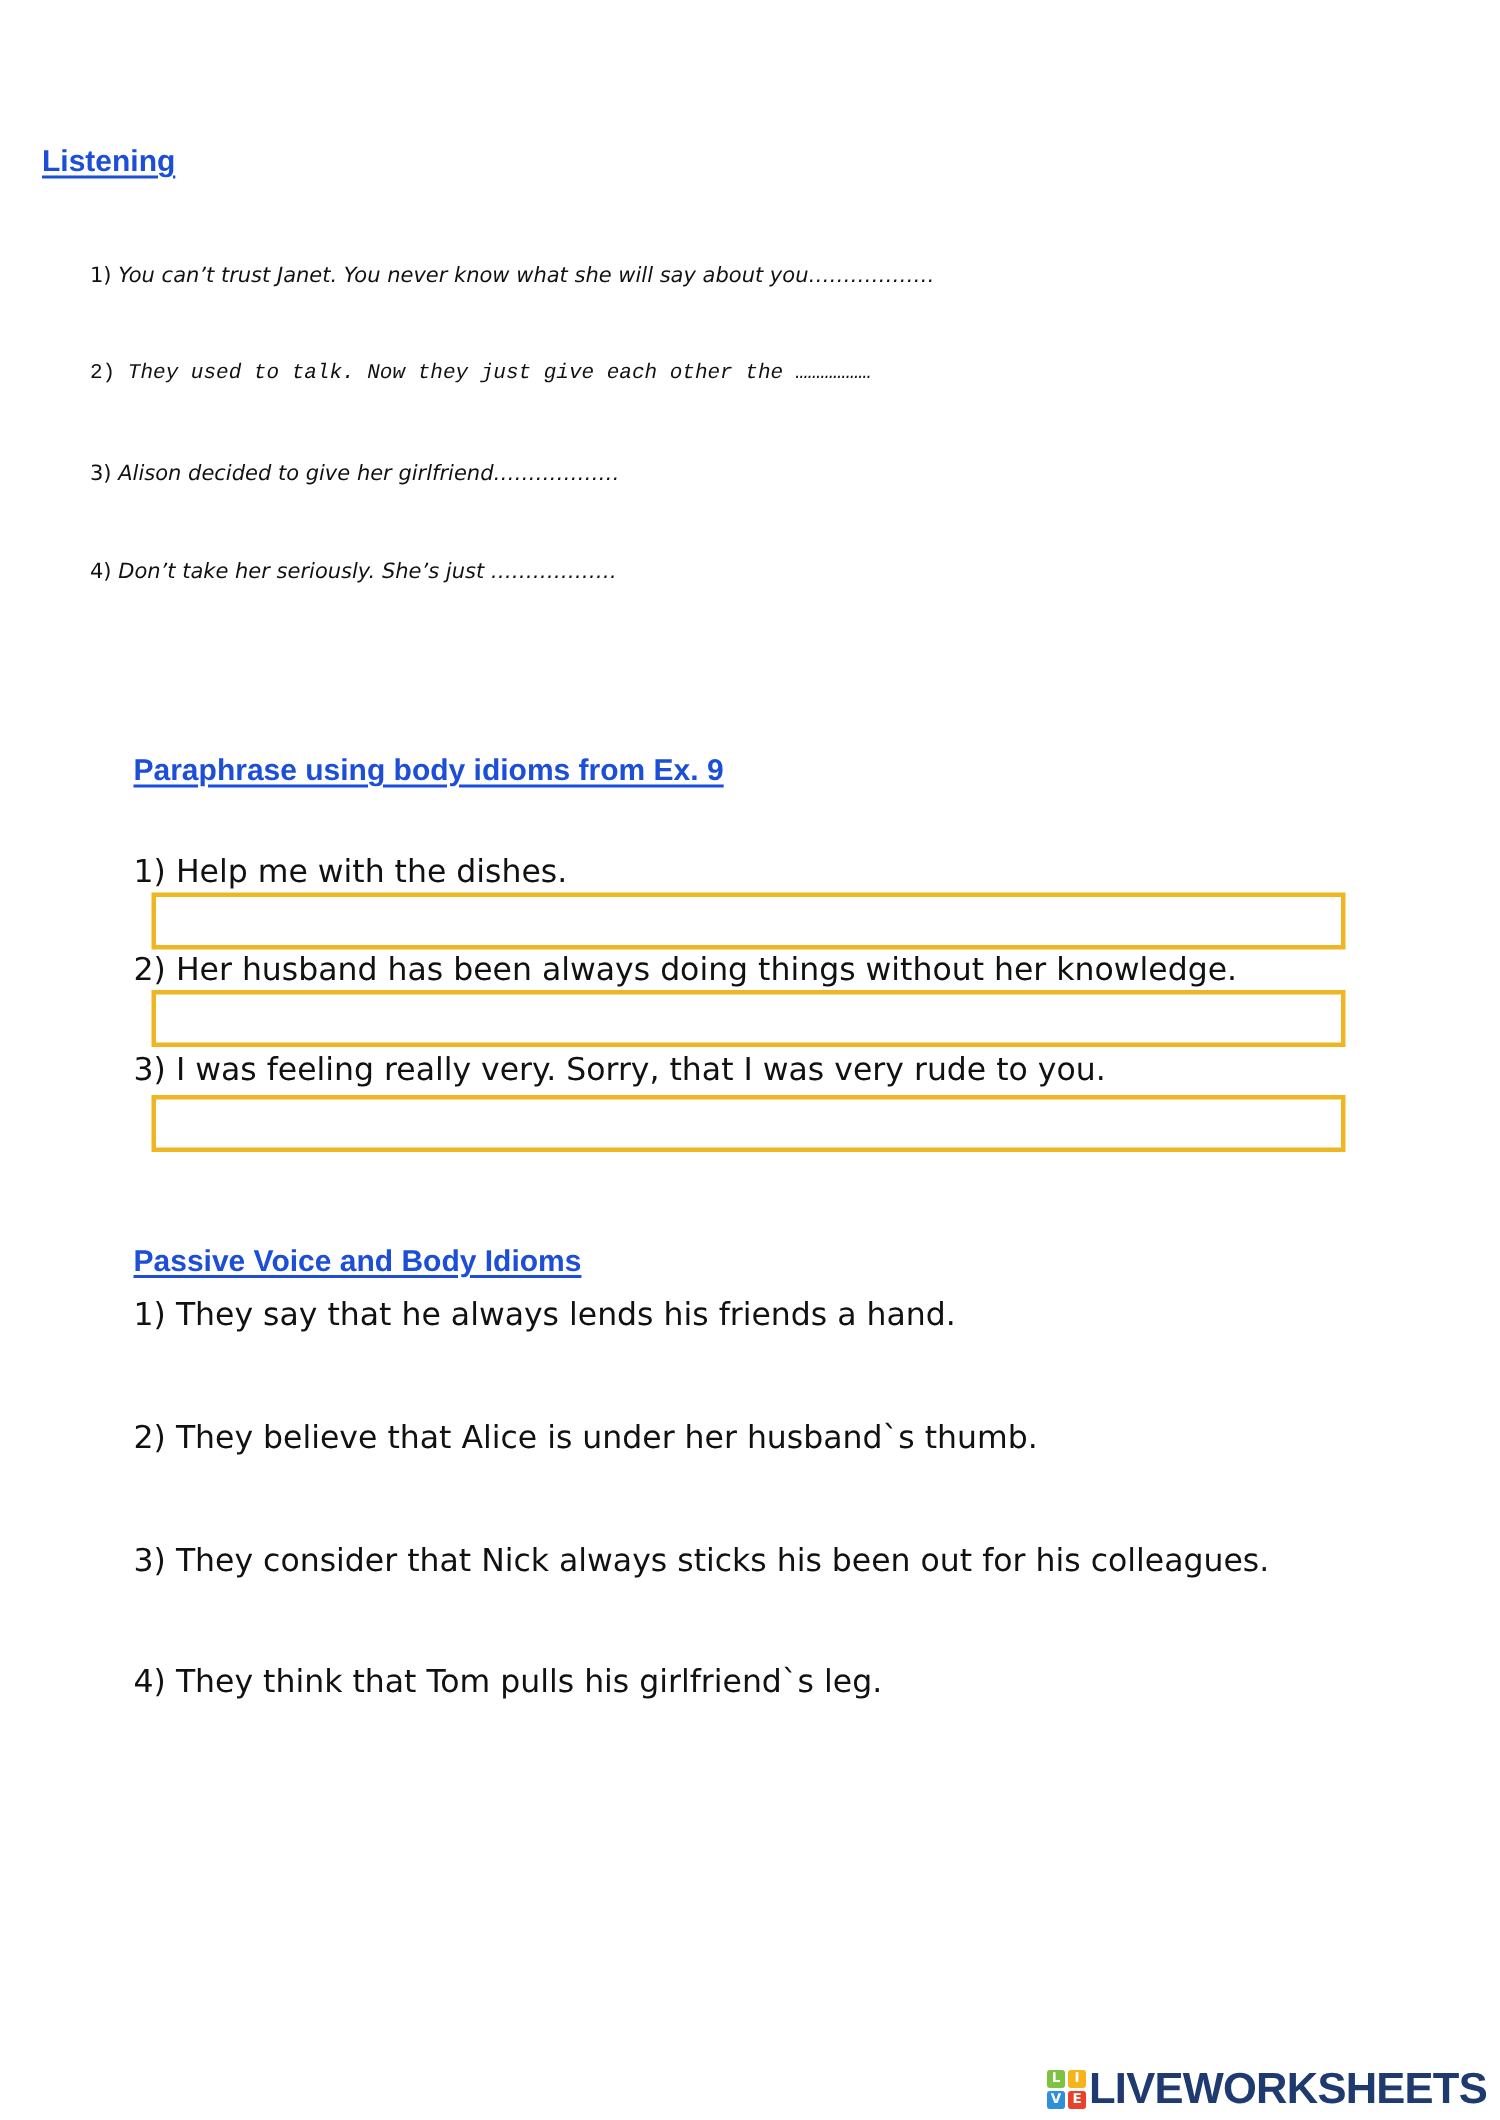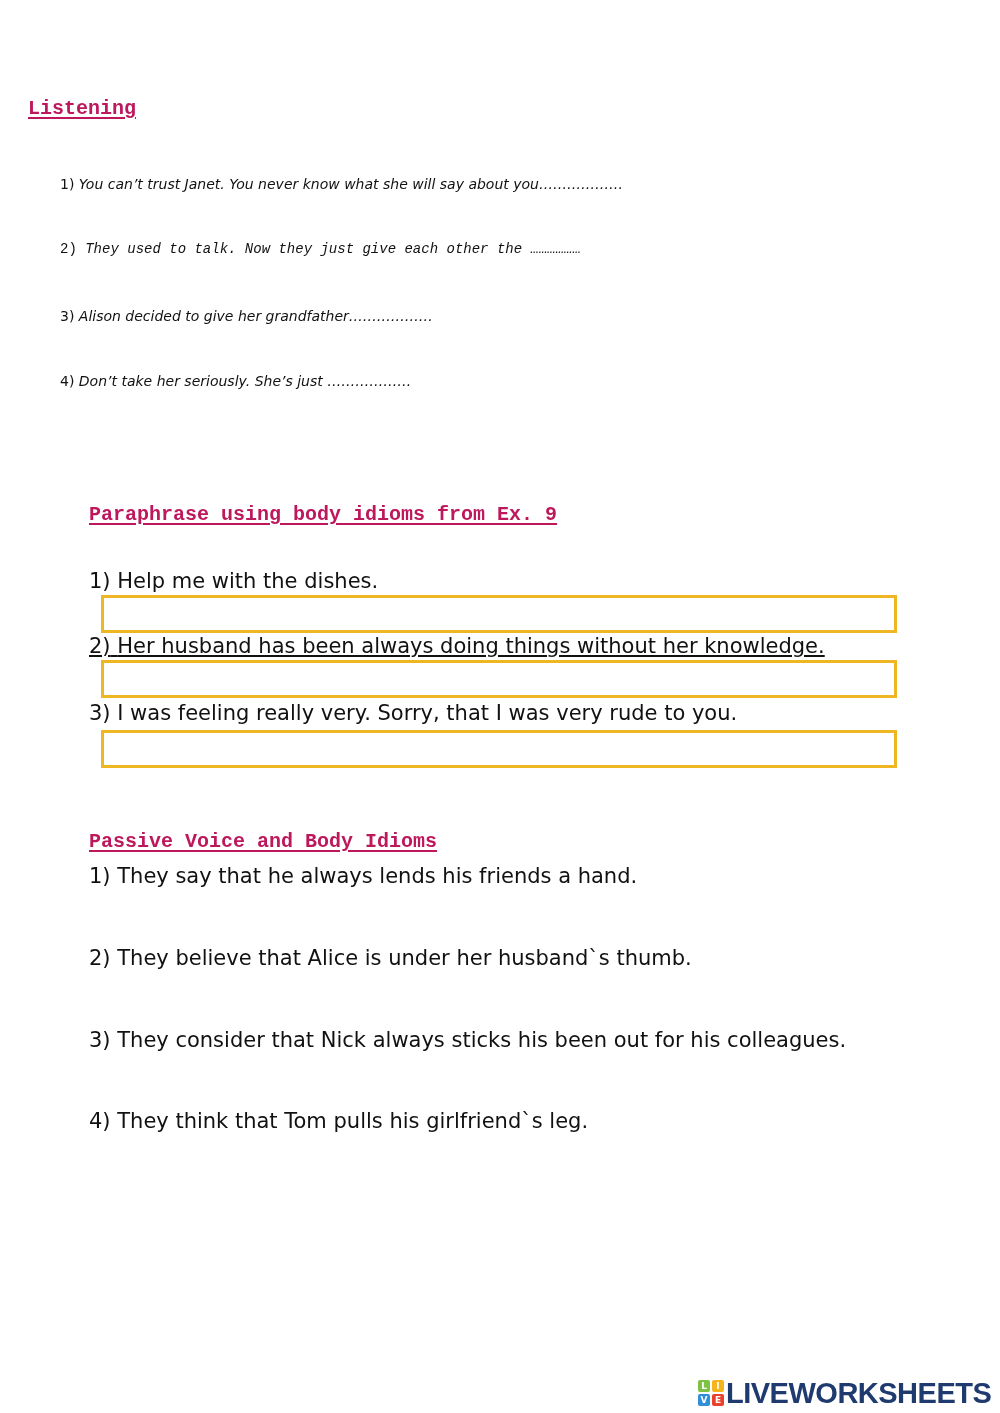--- a/index.html
+++ b/index.html
@@ -2,23 +2,23 @@
 <html><head>
   <meta charset="utf-8">
   <style>
     html, body { margin: 0; padding: 0; }
     body {
       width: 1000px; height: 1413px; position: relative; background: #ffffff;
       font-family: "DejaVu Sans", sans-serif; color: #111111; overflow: hidden;
     }
     .abs { position: absolute; white-space: nowrap; }
     .heading {
-      color: #be185d; font-weight: bold; text-decoration: underline;
+      color: #1d4ed8; font-weight: bold; text-decoration: underline;
       text-decoration-thickness: 2px; text-underline-offset: 3px;
-      font-family: Liberation Mono, monospace; font-size: 20px;
+      font-family: Liberation Sans, sans-serif; font-size: 20px;
     }
     .listen { font-style: italic; font-size: 14px; }
     .listen .num { font-style: normal; }
     .para { font-size: 21px; }
     .answer-box {
       position: absolute; left: 101px; width: 790px; height: 32px;
       border: 3px solid #efb623; background: #ffffff; box-sizing: content-box;
       outline: none; padding: 0; font-size: 18px;
     }
     .logo { position: absolute; left: 698px; top: 1378px; height: 30px; display: flex; align-items: center; }
@@ -34,36 +34,36 @@
 <div class="abs listen" style="left:60px; top:176px;">
   <span class="num">1)</span>
   <span>You can’t trust Janet. You never know what she will say about you………………</span>
 </div>
 <div class="abs listen" style="left:60px; top:241px;font-family:Liberation Mono, monospace;">
   <span class="num">2)</span>
   <span>They used to talk. Now they just give each other the ………………</span>
 </div>
 <div class="abs listen" style="left:60px; top:308px;">
   <span class="num">3)</span>
-  <span>Alison decided to give her grandfather………………</span>
+  <span>Alison decided to give her girlfriend………………</span>
 </div>
 <div class="abs listen" style="left:60px; top:373px;">
   <span class="num">4)</span>
   <span>Don’t take her seriously. She’s just ………………</span>
 </div>
 
 <div class="abs heading" style="left:89px; top:503px;">Paraphrase using body idioms from Ex. 9</div>
 
 <div class="abs para" style="left:89px; top:569px;">
   <span>1)</span>
   <span>Help me with the dishes.</span>
 </div>
 <input class="answer-box" style="top: 595px;" type="text" value="">
 
-<div class="abs para" style="left:89px; top:634px;text-decoration:underline;">
+<div class="abs para" style="left:89px; top:634px;">
   <span>2)</span>
   <span>Her husband has been always doing things without her knowledge.</span>
 </div>
 <input class="answer-box" style="top: 660px;" type="text" value="">
 
 <div class="abs para" style="left:89px; top:701px;">
   <span>3)</span>
   <span> I was feeling really very. Sorry, that I was very rude to you.</span>
 </div>
 <input class="answer-box" style="top: 730px;" type="text" value="">

